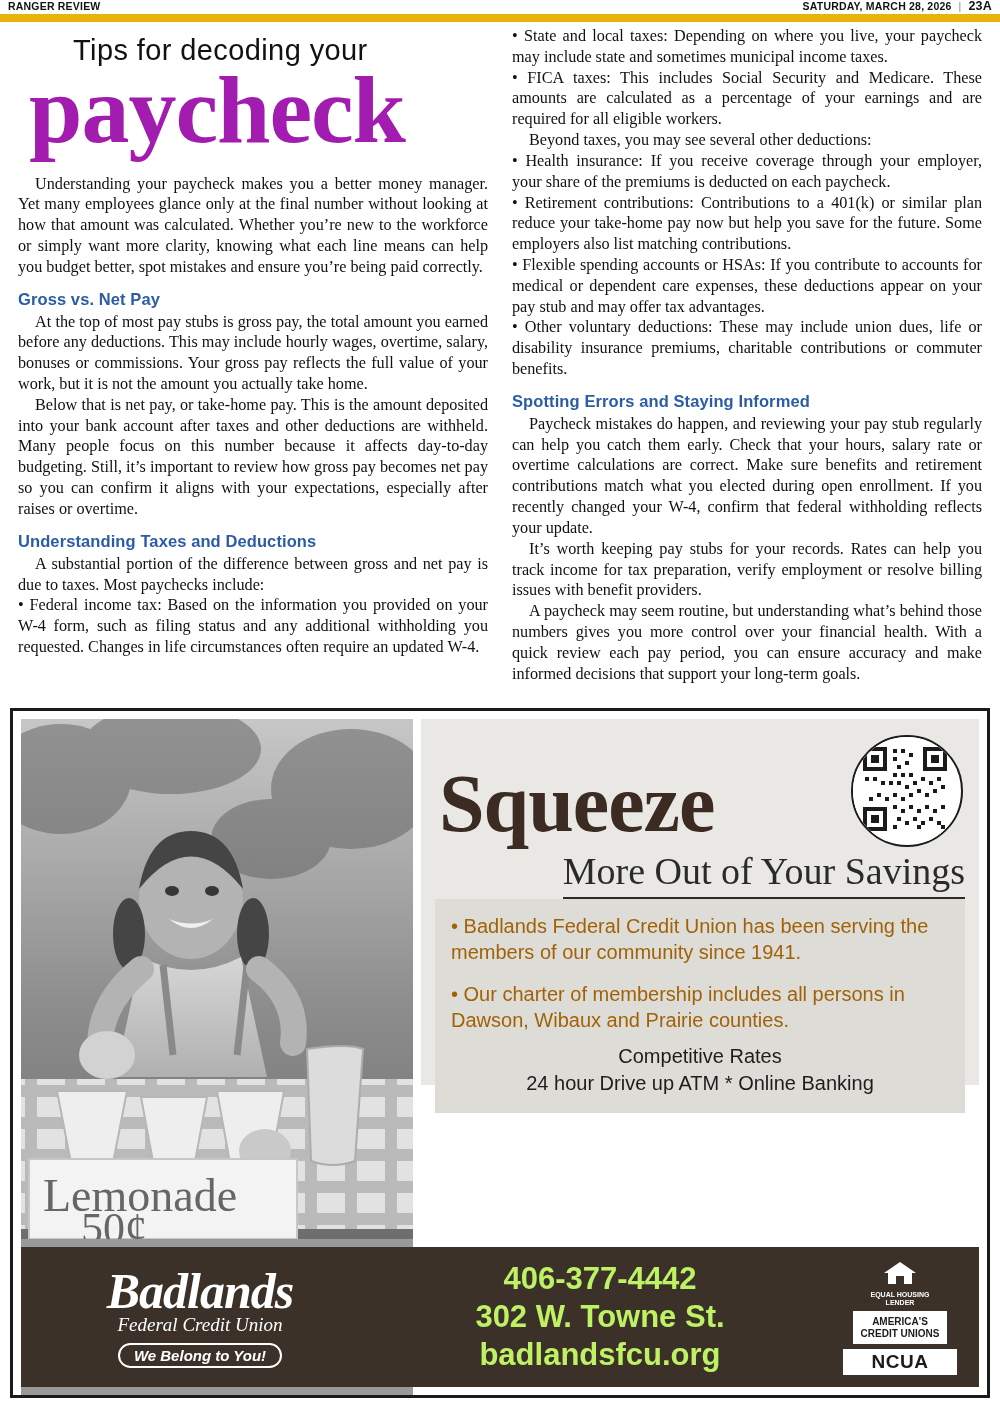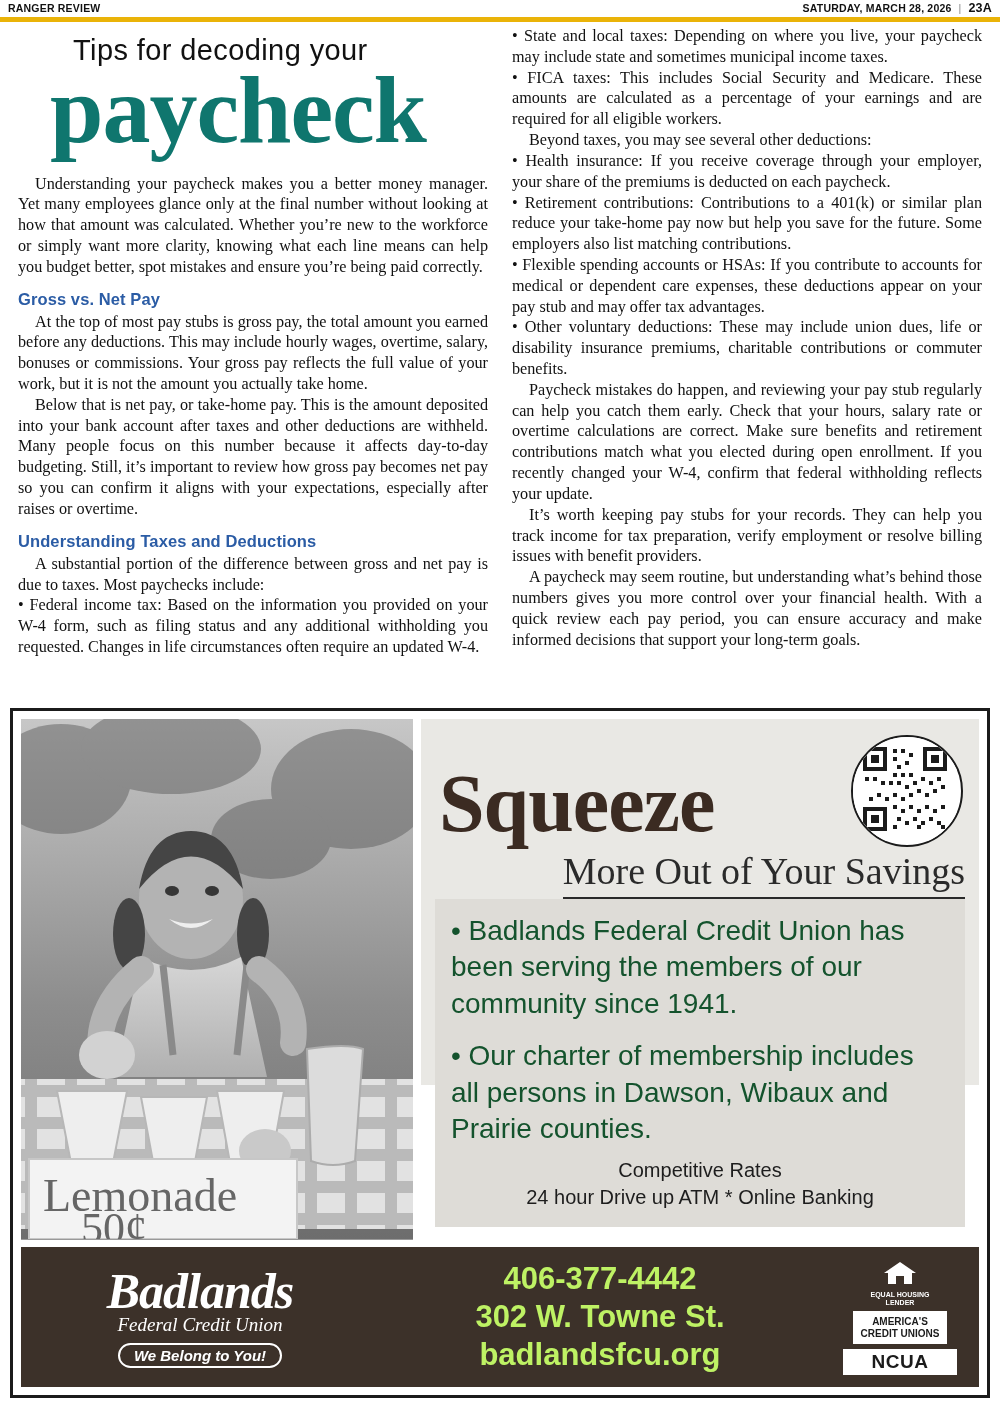--- a/index.html
+++ b/index.html
@@ -14,21 +14,21 @@
     color: #111;
     position: relative;
     overflow: hidden;
   }
 
   
   .masthead {
     position: absolute;
     top: 0; left: 0; right: 0;
     height: 22px;
-    border-bottom: 5px solid #eab308;
+    border-bottom: 8px solid #eab308;
     display: flex;
     align-items: center;
     justify-content: space-between;
     padding: 0 8px 2px 8px;
     box-sizing: border-box;
   }
   .masthead-left {
     font-family: "Liberation Sans", sans-serif;
     font-size: 10.5px;
     font-weight: bold;
@@ -74,22 +74,22 @@
     font-weight: normal;
     letter-spacing: .4px;
     color: #111;
     margin: 8px 0 0 55px;
   }
   .headline {
     font-family: "Liberation Serif", serif;
     font-weight: bold;
     font-size: 96px;
     line-height: .86;
-    color: #0f766e;
-    margin: 2px 0 0 32px;
+    color: #a21caf;
+    margin: 2px 0 0 11px;
     letter-spacing: -1px;
   }
 
   p.body {
     font-size: 16.2px;
     line-height: 1.285;
     margin: 0;
     text-indent: 17px;
     text-align: justify;
     hyphens: auto;
@@ -122,21 +122,21 @@
     left: 0; top: 0;
     width: 100%;
     height: 538px;
     box-sizing: border-box;
     padding: 8px;
     display: flex;
     gap: 8px;
   }
   .ad-photo {
     width: 392px;
-    height: 521px;
+    height: 676px;
     position: relative;
     overflow: hidden;
     background: #9a9a92;
     filter: grayscale(1);
   }
   .ad-right {
     flex: 1;
     height: 366px;
     background: #e9e8e4;
     position: relative;
@@ -164,24 +164,24 @@
     float: right;
   }
   .bullets {
     clear: both;
     margin: 30px 14px 0 14px;
     background: #dedcd7;
     padding: 14px 16px 16px 16px;
   }
   .bullets p {
     font-family: "Liberation Sans", sans-serif;
-    font-size: 28px;
+    font-size: 20px;
     line-height: 1.3;
     margin: 0 0 16px 0;
-    color: #14532d;
+    color: #a16207;
   }
   .bullets p:last-of-type { margin-bottom: 10px; }
   .rates {
     font-family: "Liberation Sans", sans-serif;
     font-size: 20px;
     text-align: center;
     line-height: 1.35;
     color: #1d1d1d;
     margin-top: 6px;
   }
@@ -312,22 +312,23 @@
   </div>
 
   <div class="col col-right">
     <p class="body noindent">• State and local taxes: Depending on where you live, your paycheck may include state and sometimes municipal income taxes.</p>
     <p class="body noindent">• FICA taxes: This includes Social Security and Medicare. These amounts are calculated as a percentage of your earnings and are required for all eligible workers.</p>
     <p class="body">Beyond taxes, you may see several other deductions:</p>
     <p class="body noindent">• Health insurance: If you receive coverage through your employer, your share of the premiums is deducted on each paycheck.</p>
     <p class="body noindent">• Retirement contributions: Contributions to a 401(k) or similar plan reduce your take-home pay now but help you save for the future. Some employers also list matching contributions.</p>
     <p class="body noindent">• Flexible spending accounts or HSAs: If you contribute to accounts for medical or dependent care expenses, these deductions appear on your pay stub and may offer tax advantages.</p>
     <p class="body noindent">• Other voluntary deductions: These may include union dues, life or disability insurance premiums, charitable contributions or commuter benefits.</p>
+    <h3 class="subhead">Spotting Errors and Staying Informed</h3>
     <p class="body">Paycheck mistakes do happen, and reviewing your pay stub regularly can help you catch them early. Check that your hours, salary rate or overtime calculations are correct. Make sure benefits and retirement contributions match what you elected during open enrollment. If you recently changed your W-4, confirm that federal withholding reflects your update.</p>
-    <p class="body">It’s worth keeping pay stubs for your records. They can help you track income for tax preparation, verify employment or resolve billing issues with benefit providers.</p>
+    <p class="body">It’s worth keeping pay stubs for your records. Rates can help you track income for tax preparation, verify employment or resolve billing issues with benefit providers.</p>
     <p class="body">A paycheck may seem routine, but understanding what’s behind those numbers gives you more control over your financial health. With a quick review each pay period, you can ensure accuracy and make informed decisions that support your long-term goals.</p>
   </div>
 </div>
 
 <div class="ad">
 
   <div class="ad-top">
 
     <div class="ad-photo">
       <svg width="392" height="520" viewBox="0 0 392 520">

